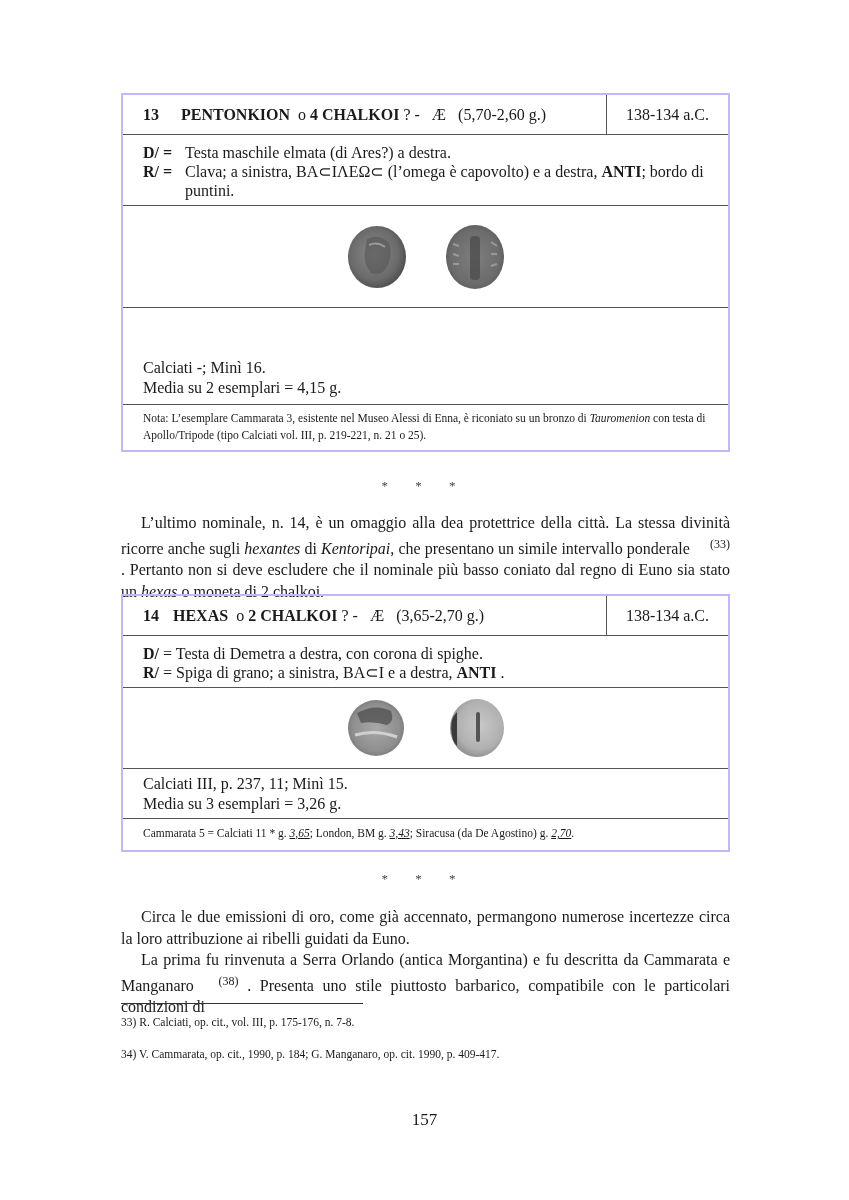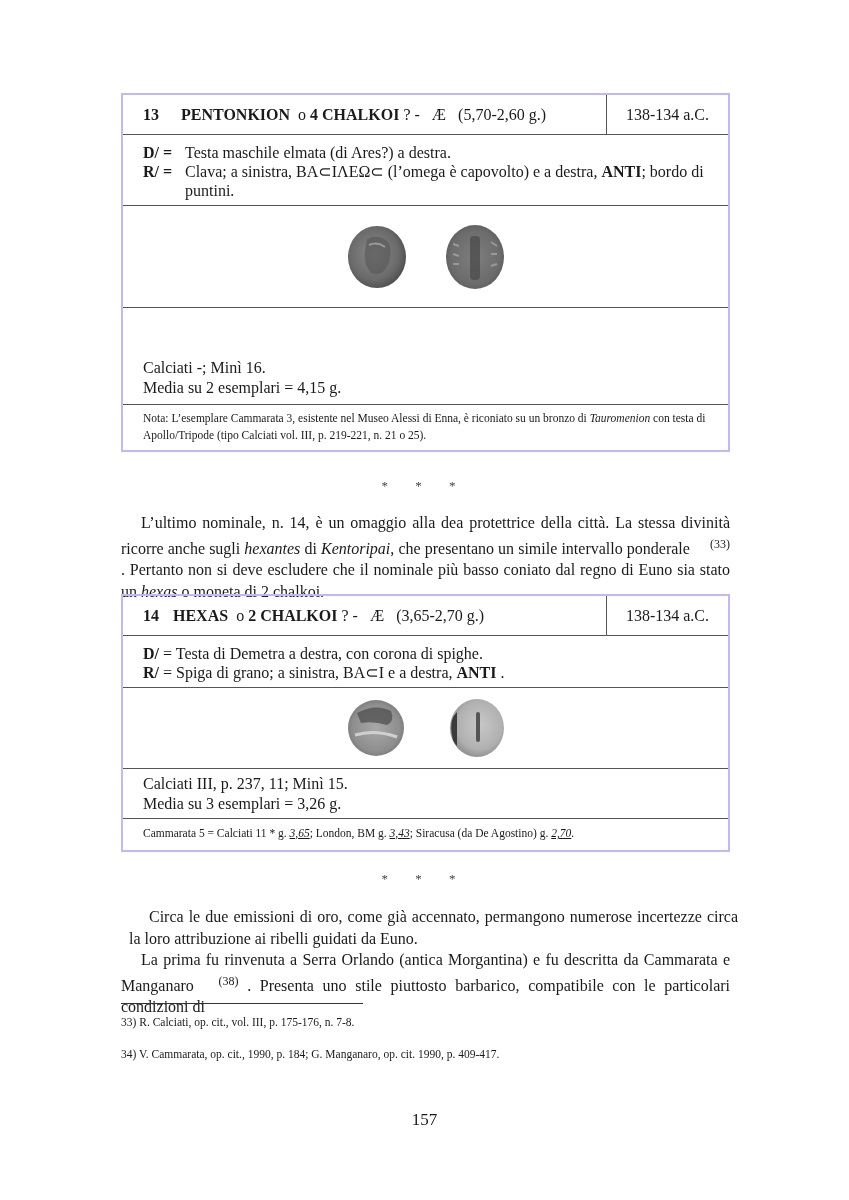--- a/index.html
+++ b/index.html
@@ -143,21 +143,21 @@
     <div>Calciati III, p. 237, 11; Minì 15.</div>
     <div>Media su 3 esemplari =  3,26 g.</div>
   </div>
   <div class="row small" style="height:31px; padding-top:6px;">
     <span><span>Cammarata 5 = Calciati 11 * g. </span><span class="u">3,65</span><span>; </span></span><span><span>London, BM g. </span><span class="u">3,43</span><span>; </span></span><span><span>Siracusa (da De Agostino) g. </span><span class="u">2,70</span><span>.</span></span>
   </div>
 </div>
 
 <div class="stars" style="top:871px;">* * *</div>
 
-<div class="para" style="top:906px;margin-left:8px;">
+<div class="para" style="top:906px;">
   <p>Circa le due emissioni di oro, come già accennato, permangono numerose incertezze circa la loro attribuzione ai ribelli guidati da Euno.</p>
 </div>
 
 <div class="para" style="top:949px;">
   <p><span>La prima fu rinvenuta a Serra Orlando (antica Morgantina) e fu descritta da Cammarata e Manganaro </span><sup>(38)</sup><span> . Presenta uno stile piuttosto barbarico, compatibile con le particolari condizioni di</span></p>
 </div>
 
 <div class="fnrule"></div>
 <div class="fn" style="top:1016px;">33)  R. Calciati, op. cit., vol. III, p. 175-176, n. 7-8.</div>
 <div class="fn" style="top:1048px;">34)  V. Cammarata, op. cit., 1990, p. 184; G. Manganaro, op. cit. 1990, p. 409-417.</div>

